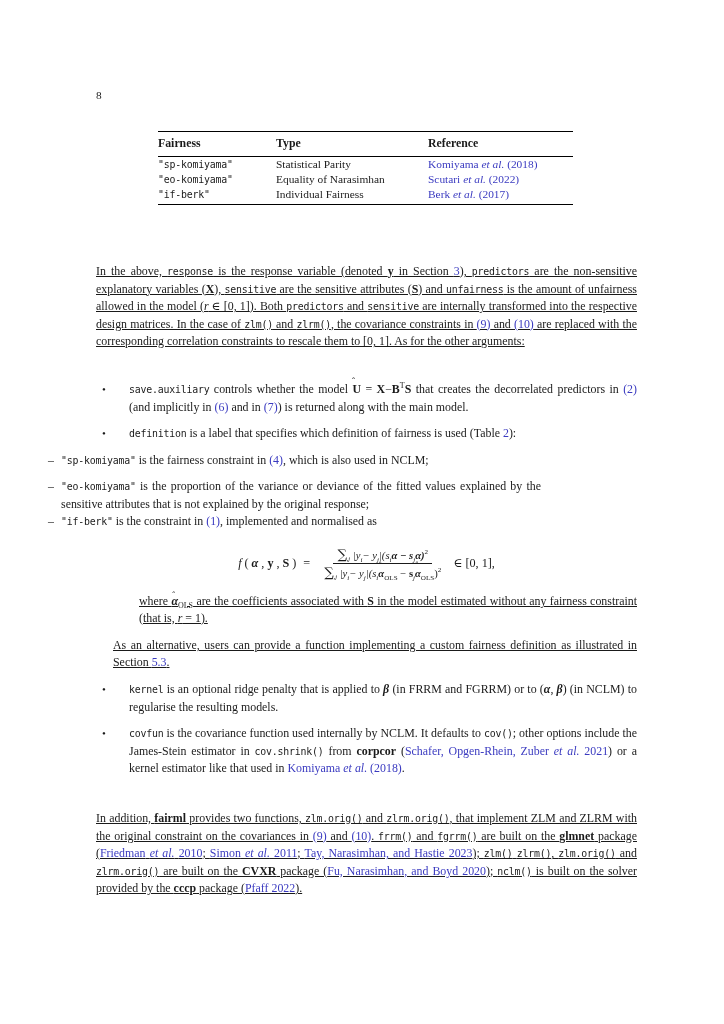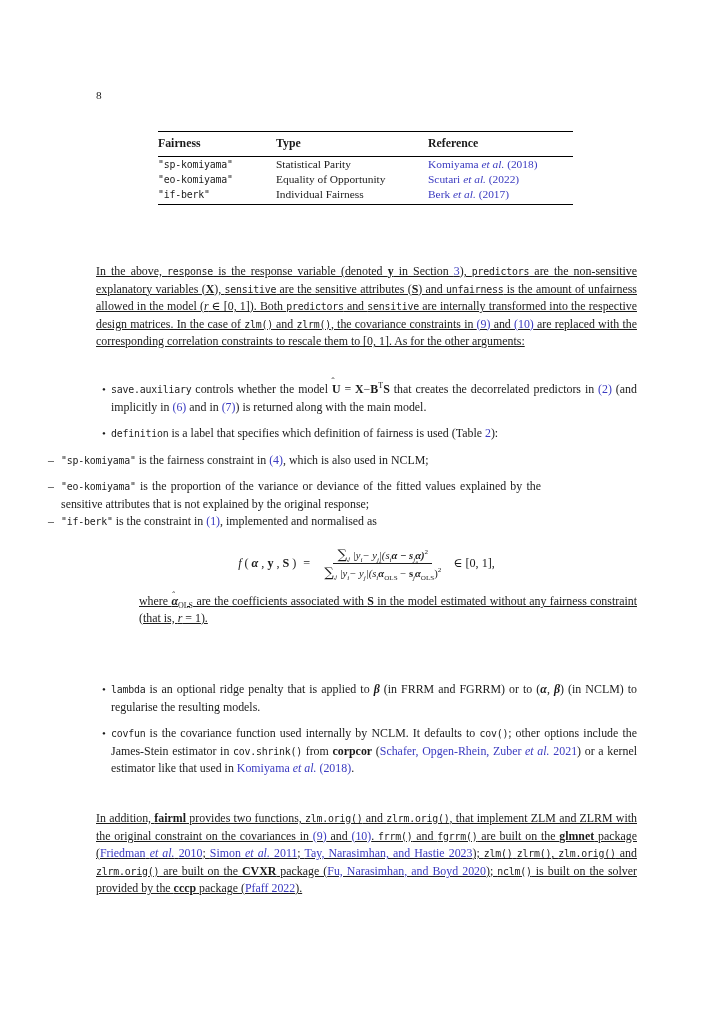--- a/index.html
+++ b/index.html
@@ -128,21 +128,21 @@
     text-align: justify;
   }
   .bullet .mark {
     position: absolute;
     left: 6px;
     top: 0;
     font-size: 11px;
   }
   .bullet .btext {
     display: block;
-    margin-left: 15px;
+    margin-left: 33px;
   }
 
   .sub {
     position: absolute;
     width: 498px;
     left: 43px;
     font-size: 11.9px;
     line-height: 16.55px;
     text-align: justify;
   }
@@ -217,21 +217,21 @@
         </tr>
       </thead>
       <tbody>
         <tr>
           <td class="mono">"sp-komiyama"</td>
           <td>Statistical Parity</td>
           <td><span class="cite"><span>Komiyama</span> <i>et al.</i> <span>(2018)</span></span></td>
         </tr>
         <tr>
           <td class="mono">"eo-komiyama"</td>
-          <td>Equality of Opportunity</td>
+          <td>Equality of Narasimhan</td>
           <td><span class="cite"><span>Scutari</span> <i>et al.</i> <span>(2022)</span></span></td>
         </tr>
         <tr>
           <td class="mono">"if-berk"</td>
           <td>Individual Fairness</td>
           <td><span class="cite"><span>Berk</span> <i>et al.</i> <span>(2017)</span></span></td>
         </tr>
       </tbody>
     </table>
   </div>
@@ -278,24 +278,25 @@
       <span class="frac">
         <span class="num"><span class="bigsum">∑</span><span class="sumsub">i,j</span> <span class="mi">|y</span><sub class="mi">i</sub><span class="mi">− y</span><sub class="mi">j</sub><span class="mi">|(s</span><sub class="mi">i</sub><span class="mbi">α − s</span><sub class="mi">j</sub><span class="mbi">α)</span><sup>2</sup></span>
         <span class="den"><span class="bigsum">∑</span><span class="sumsub">i,j</span> <span class="mi">|y</span><sub class="mi">i</sub><span class="mi">− y</span><sub class="mi">j</sub><span class="mi">|(s</span><sub class="mi">i</sub><span class="mbi" style="position:relative;"><span style="position:absolute; left:0px; top:-7px; font-size:0.75em; font-weight:normal;">̂</span>α</span><sub class="mup">OLS</sub><span> − </span><span class="mb">s</span><sub class="mi">j</sub><span class="mbi" style="position:relative;"><span style="position:absolute; left:0px; top:-7px; font-size:0.75em; font-weight:normal;">̂</span>α</span><sub class="mup">OLS</sub><span>)</span><sup>2</sup></span>
       </span>
       <span style="margin-left:2px;">∈ [0, 1],</span>
     </span>
   </div>
 
   <div class="para" style="left:139px; top:593px; width:498px;"><span>where </span><span class="mbi" style="position:relative;"><span style="position:absolute; left:0px; top:-7px; font-size:0.75em; font-weight:normal;">̂</span><span>α</span></span><sub class="mup">OLS</sub><span> are the coefficients associated with </span><span class="mb">S</span><span> in the model estimated without any fairness constraint (that is, </span><span class="mi">r</span><span> = 1).</span></div>
 
+  <div class="para" style="left:113px; top:637px; width:524px;"><span>As an alternative, users can provide a function implementing a custom fairness definition as illustrated in Section </span><span class="cite">5.3</span><span>.</span></div>
 
   <div class="bullet" style="left:96px; top:681px;">
     <span class="mark">•</span>
-    <span class="btext"><span class="mono">lambda</span><span> is an optional ridge penalty that is applied to </span><span class="mbi">β</span><span> (in FRRM and FGRRM) or to (</span><span class="mbi">α</span><span>, </span><span class="mbi">β</span><span>) (in NCLM) to regularise the resulting models.</span></span>
+    <span class="btext"><span class="mono">kernel</span><span> is an optional ridge penalty that is applied to </span><span class="mbi">β</span><span> (in FRRM and FGRRM) or to (</span><span class="mbi">α</span><span>, </span><span class="mbi">β</span><span>) (in NCLM) to regularise the resulting models.</span></span>
   </div>
 
   <div class="bullet" style="left:96px; top:725px;">
     <span class="mark">•</span>
     <span class="btext"><span class="mono">covfun</span><span> is the covariance function used internally by NCLM. It defaults to </span><span class="mono">cov()</span><span>; other options include the James-Stein estimator in </span><span class="mono">cov.shrink()</span><span> from </span><b class="pkg">corpcor</b><span> (</span><span class="cite"><span>Schafer, Opgen-Rhein, Zuber</span> <i>et al.</i> <span>2021</span></span><span>) or a kernel estimator like that used in </span><span class="cite"><span>Komiyama</span> <i>et al.</i> <span>(2018)</span></span><span>.</span></span>
   </div>
 
   <div class="para" style="left:96px; top:810px;"><span>In addition, </span><b class="pkg">fairml</b><span> provides two functions, </span><span class="mono">zlm.orig()</span><span> and </span><span class="mono">zlrm.orig()</span><span>, that implement ZLM and ZLRM with the original constraint on the covariances in </span><span class="cite">(9)</span><span> and </span><span class="cite">(10)</span><span>. </span><span class="mono">frrm()</span><span> and </span><span class="mono">fgrrm()</span><span> are built on the </span><b class="pkg">glmnet</b><span> package (</span><span class="cite"><span>Friedman</span> <i>et al.</i> <span>2010</span></span><span>; </span><span class="cite"><span>Simon</span> <i>et al.</i> <span>2011</span></span><span>; </span><span class="cite">Tay, Narasimhan, and Hastie 2023</span><span>); </span><span class="mono">zlm()</span> <span class="mono">zlrm()</span><span>, </span><span class="mono">zlm.orig()</span><span> and </span><span class="mono">zlrm.orig()</span><span> are built on the </span><b class="pkg">CVXR</b><span> package (</span><span class="cite">Fu, Narasimhan, and Boyd 2020</span><span>); </span><span class="mono">nclm()</span><span> is built on the solver provided by the </span><b class="pkg">cccp</b><span> package (</span><span class="cite">Pfaff 2022</span><span>).</span></div>
 
 </div>

